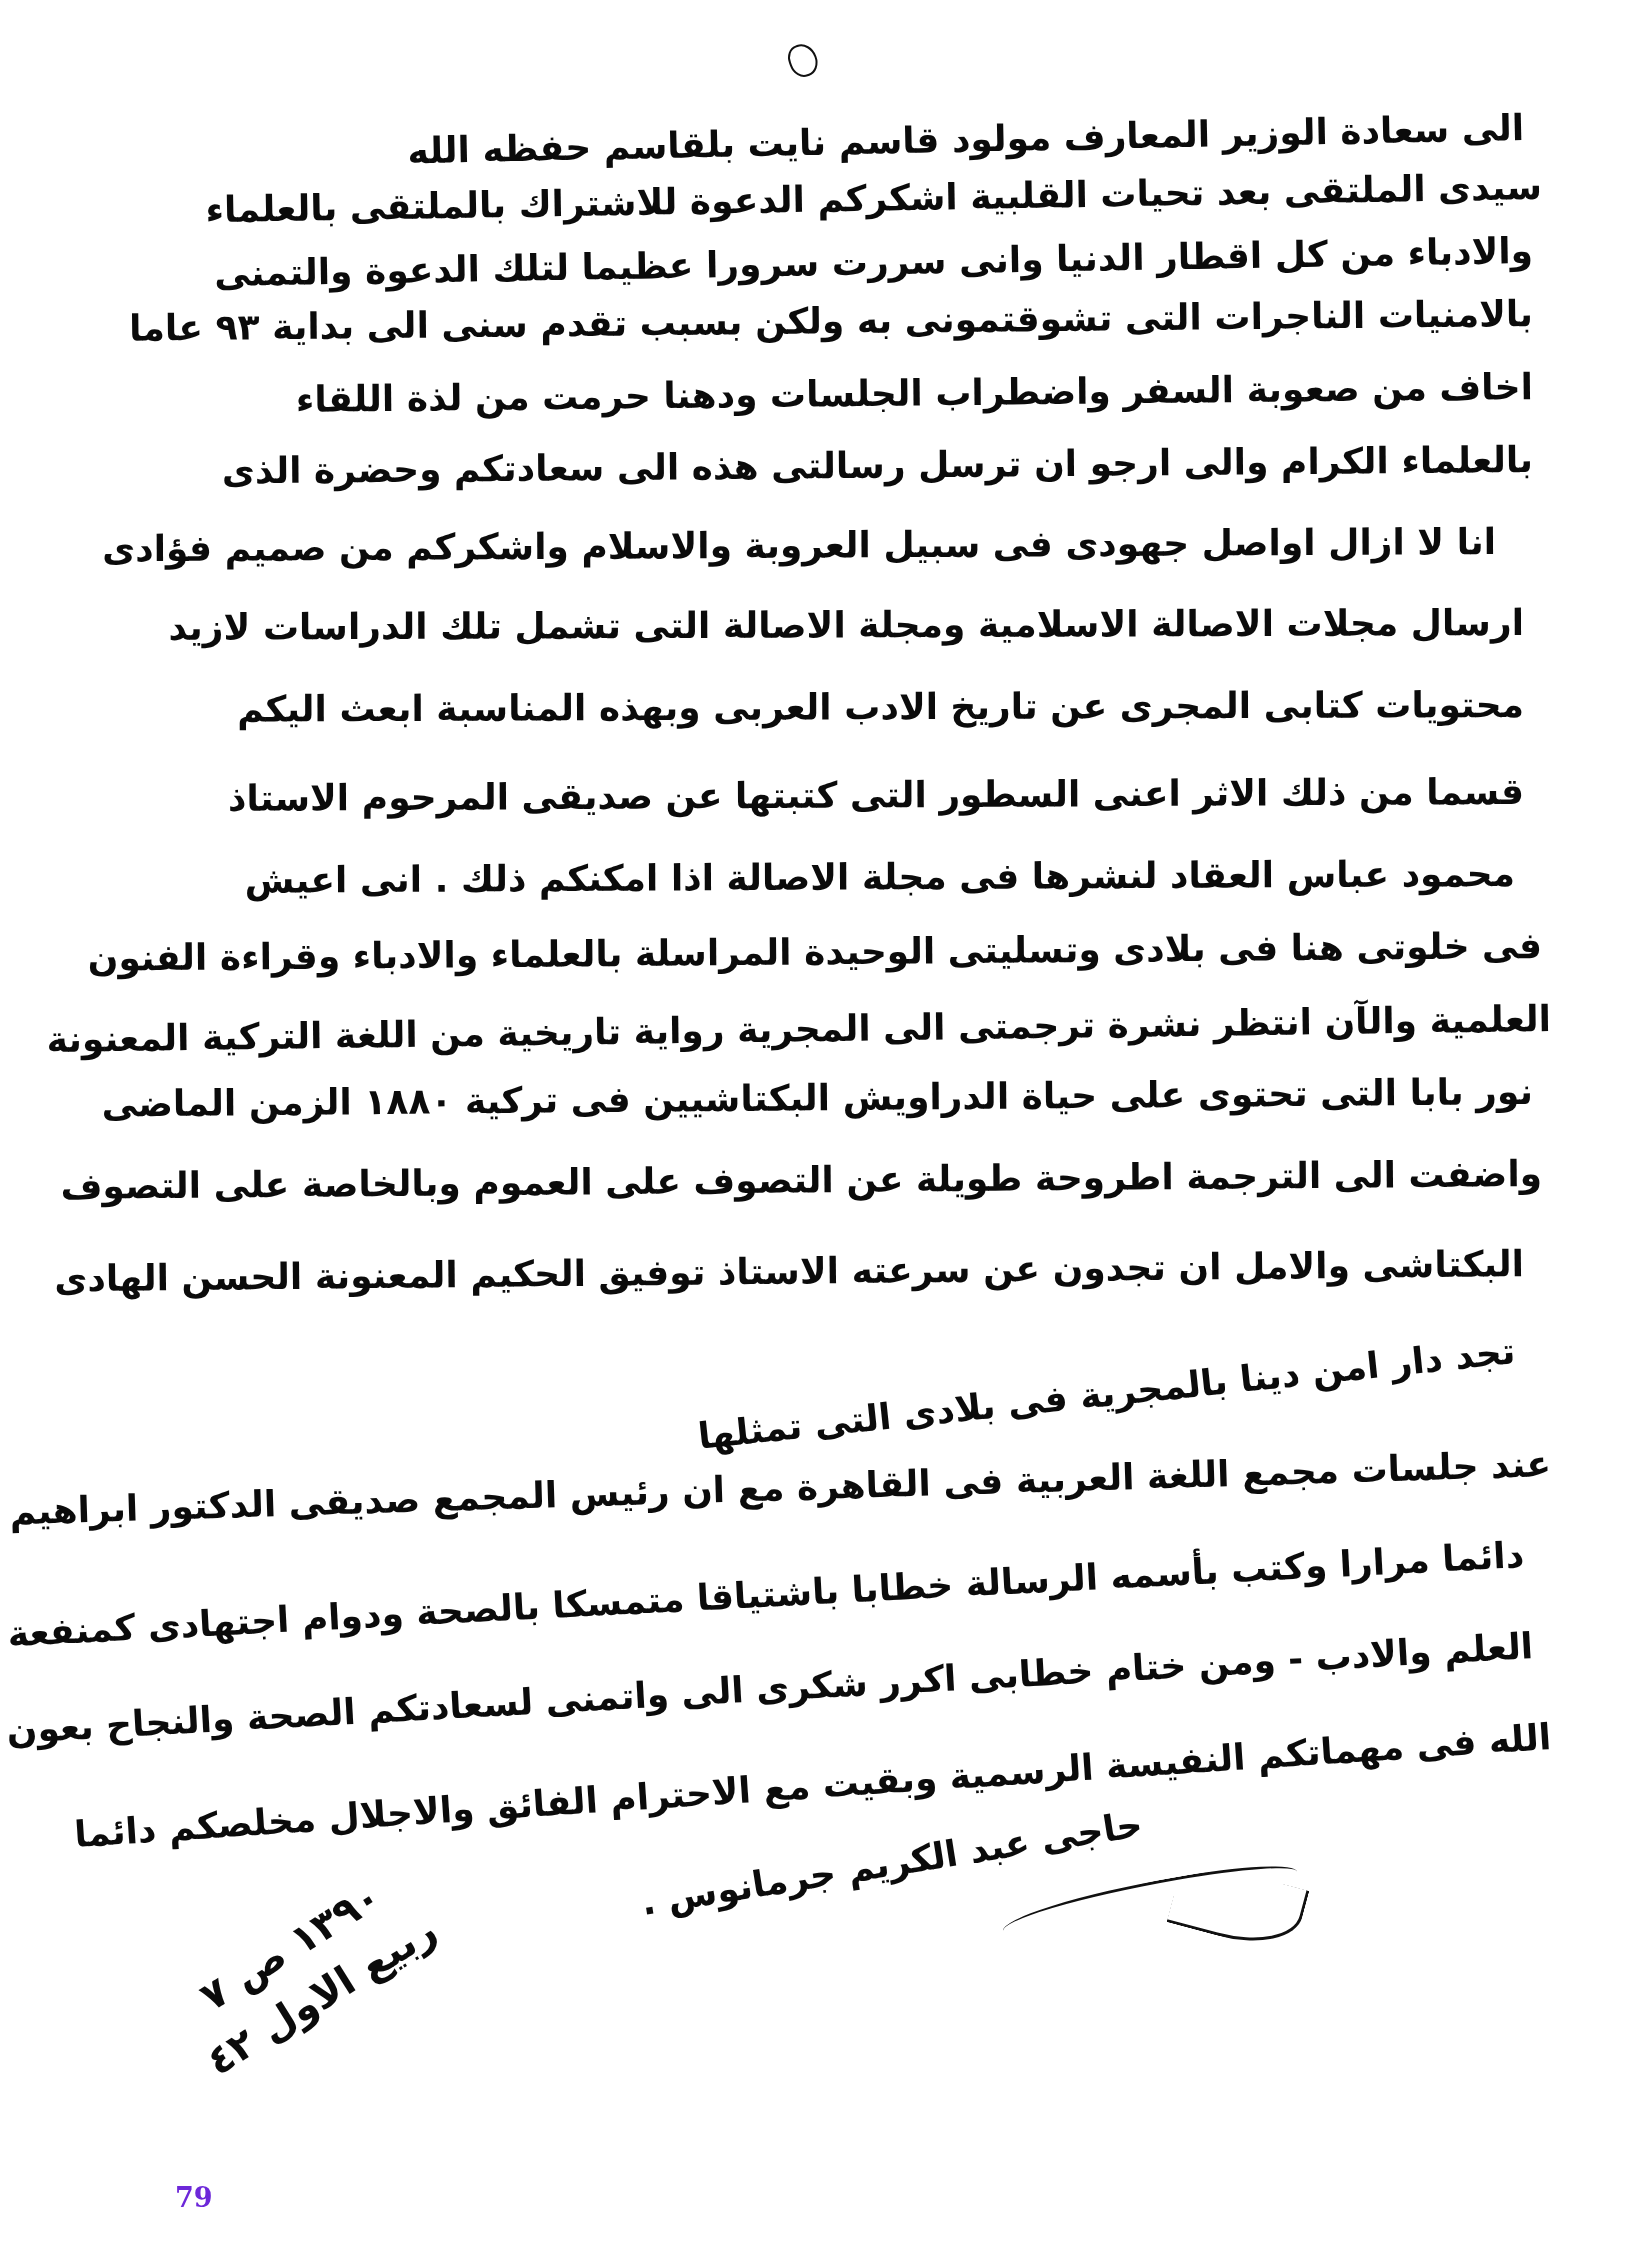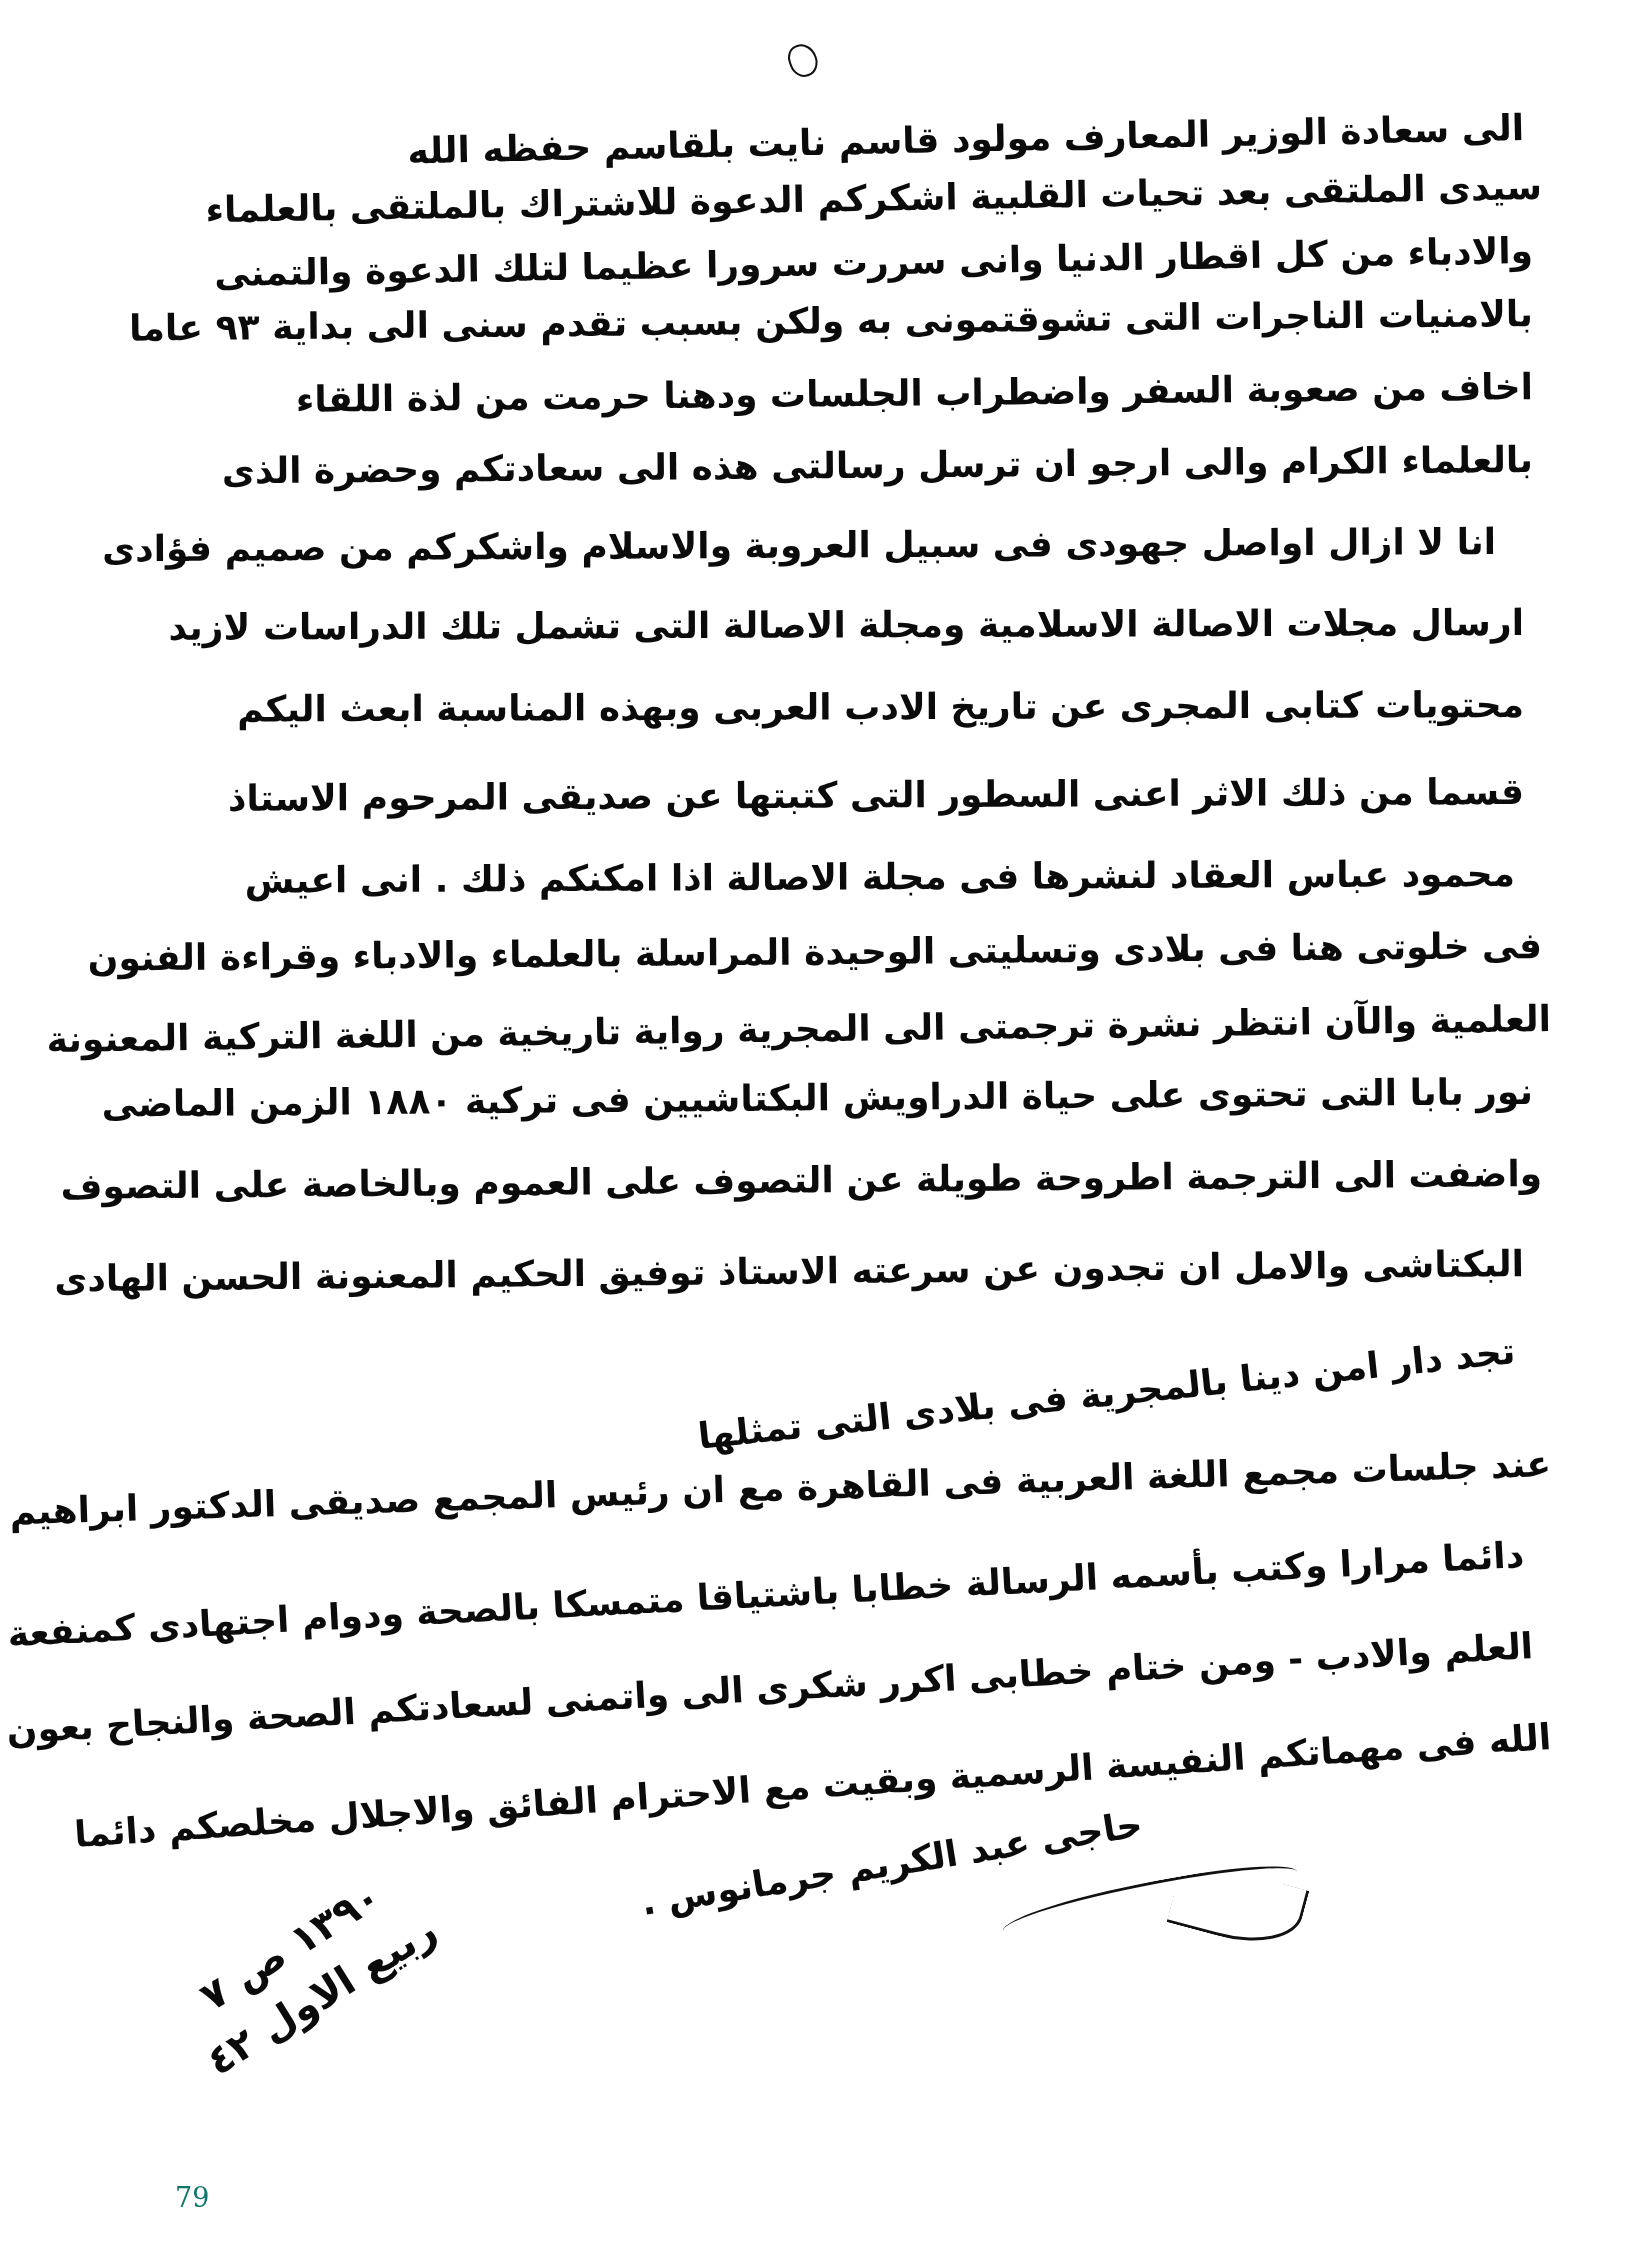--- a/index.html
+++ b/index.html
@@ -35,21 +35,21 @@
     }
     .date-note {
       position: absolute; left: 182px; top: 1909px; width: 273px; height: 164px;
       direction: rtl; font-family: "DejaVu Sans", sans-serif; font-weight: bold;
       font-size: 40px; line-height: 58px; color: #0b0b0b;
       transform: rotate(-32deg); transform-origin: center;
       text-align: center;
     }
     .page-number {
       position: absolute; left: 175px; top: 2182px;
-      font-family: "DejaVu Serif", serif; font-size: 27px; color: #0f766e;
+      font-family: "DejaVu Serif", serif; font-size: 27px; color: #6d28d9; font-weight: bold;
     }
   </style>
 </head>
 <body>
 
 <div class="page">
   <div class="mark"></div>
 
   <div id="lines">
       <div class="line" style="top: 100px; right: 127px; width: 1200px; transform: rotate(-1.2deg);">الى سعادة الوزير المعارف مولود قاسم نايت بلقاسم حفظه الله</div>

